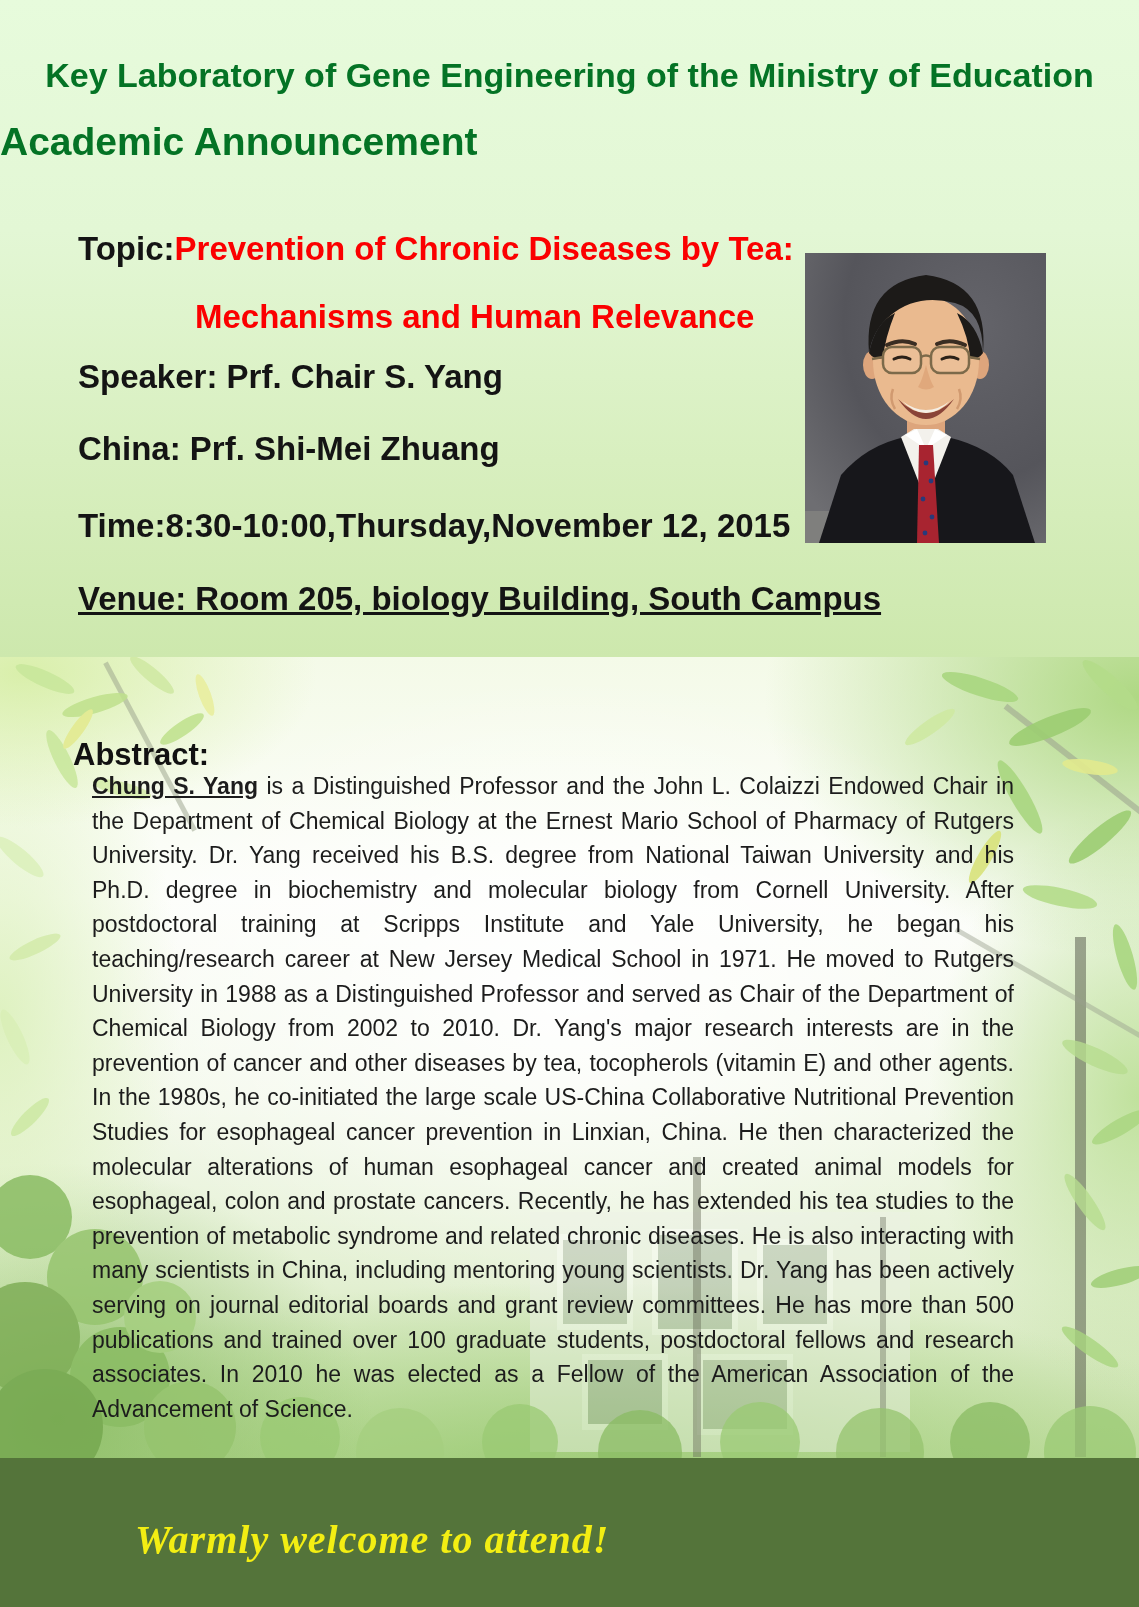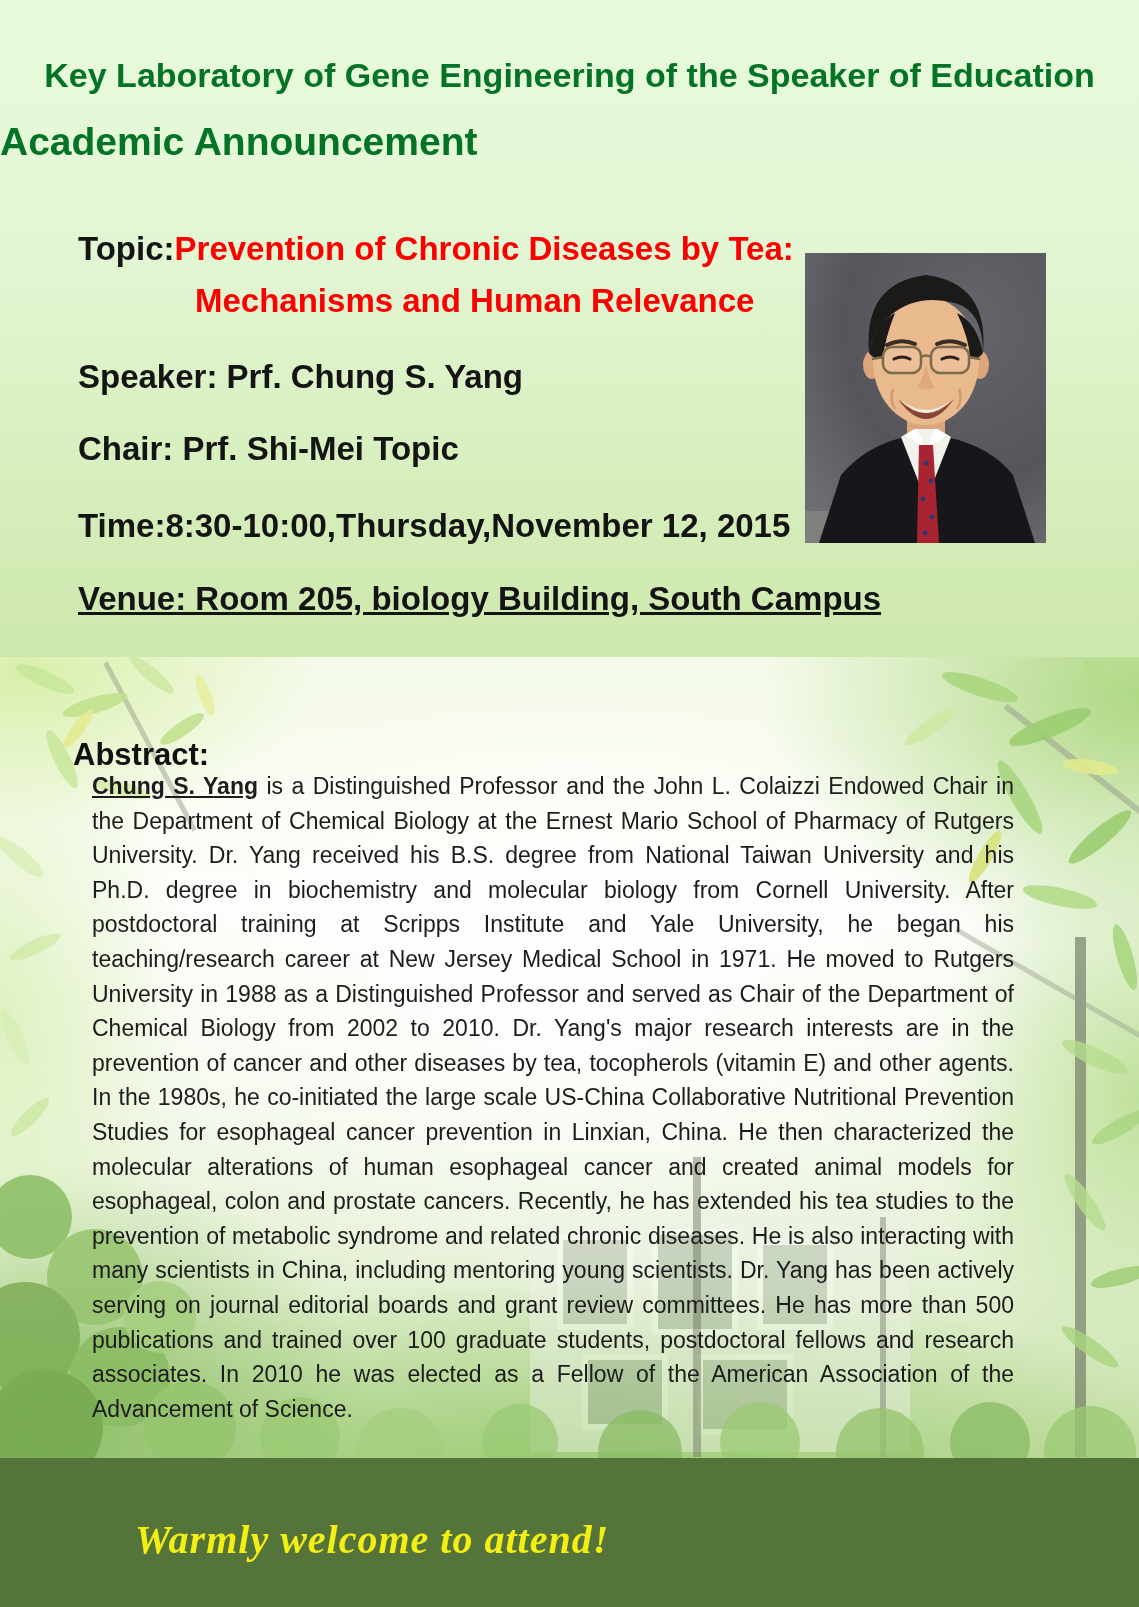--- a/index.html
+++ b/index.html
@@ -50,21 +50,21 @@
     white-space:nowrap;
   }
   .page-title{
     position:absolute; left:0; top:120px; width:1139px;
     font-weight:bold; font-size:39px; color:#047325;
     white-space:nowrap;
   }
   
   .detail{position:absolute; left:78px; font-weight:bold; font-size:33px; color:#141414; white-space:nowrap;}
   .topic-line1{top:230px;}
-  .topic-line2{top:282px; left:195px; color:#fb0000;}
+  .topic-line2{top:298px; left:195px; color:#fb0000;}
   .red{color:#fb0000;}
   .speaker-line{top:358px;}
   .chair-line{top:430px;}
   .time-line{top:507px;}
   .venue-line{top:580px;text-decoration:underline;}
   
   .photo-frame{
     position:absolute; left:805px; top:253px; width:241px; height:290px;
     overflow:hidden;
   }
@@ -165,27 +165,27 @@
         <circle cx="760" cy="785" r="40" fill="#9aca73"></circle>
         <circle cx="880" cy="795" r="44" fill="#96c46e"></circle>
         <circle cx="990" cy="785" r="40" fill="#8abc63"></circle>
         <circle cx="1090" cy="795" r="46" fill="#9aca73"></circle>
       </g>
     </svg>
   </div>
 
   <div class="footer-band"></div>
 
-  <div class="org-title">Key Laboratory of Gene Engineering of the Speaker of Education</div>
+  <div class="org-title">Key Laboratory of Gene Engineering of the Ministry of Education</div>
   <div class="page-title">Academic Announcement</div>
 
   <div class="detail topic-line1"><span>Topic:</span><span class="red">Prevention of Chronic Diseases by Tea:</span></div>
   <div class="detail topic-line2">Mechanisms and Human Relevance</div>
-  <div class="detail speaker-line">Speaker: Prf. Chung S. Yang</div>
-  <div class="detail chair-line">Chair: Prf. Shi-Mei Topic</div>
+  <div class="detail speaker-line">Speaker: Prf. Chair S. Yang</div>
+  <div class="detail chair-line">China: Prf. Shi-Mei Zhuang</div>
   <div class="detail time-line">Time:8:30-10:00,Thursday,November 12, 2015</div>
   <div class="detail venue-line">Venue: Room 205, biology Building, South Campus</div>
 
   <div class="photo-frame">
     <svg width="241" height="290" viewBox="0 0 241 290" aria-hidden="true">
       <defs>
         <radialGradient id="pbg" cx="70%" cy="25%" r="90%">
           <stop offset="0%" stop-color="#64646a"></stop>
           <stop offset="60%" stop-color="#55555b"></stop>
           <stop offset="100%" stop-color="#6e6e72"></stop>

